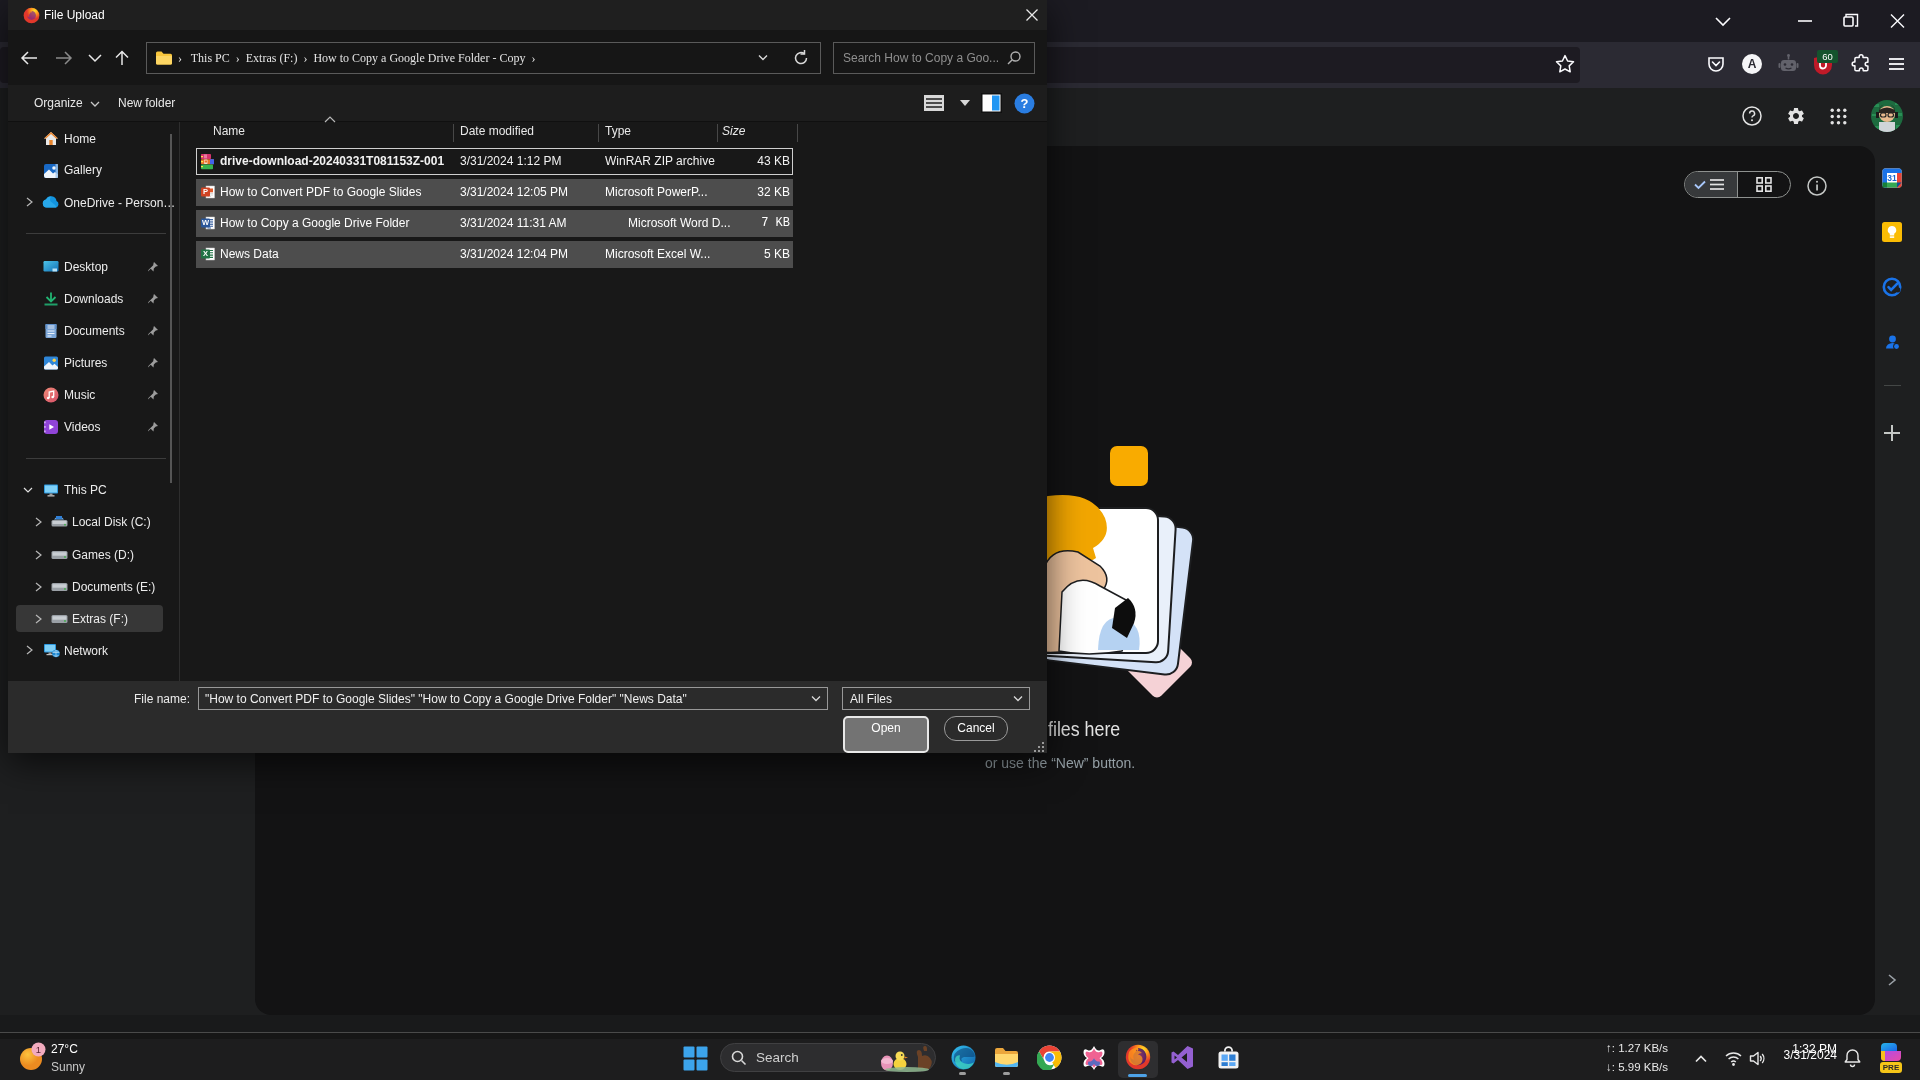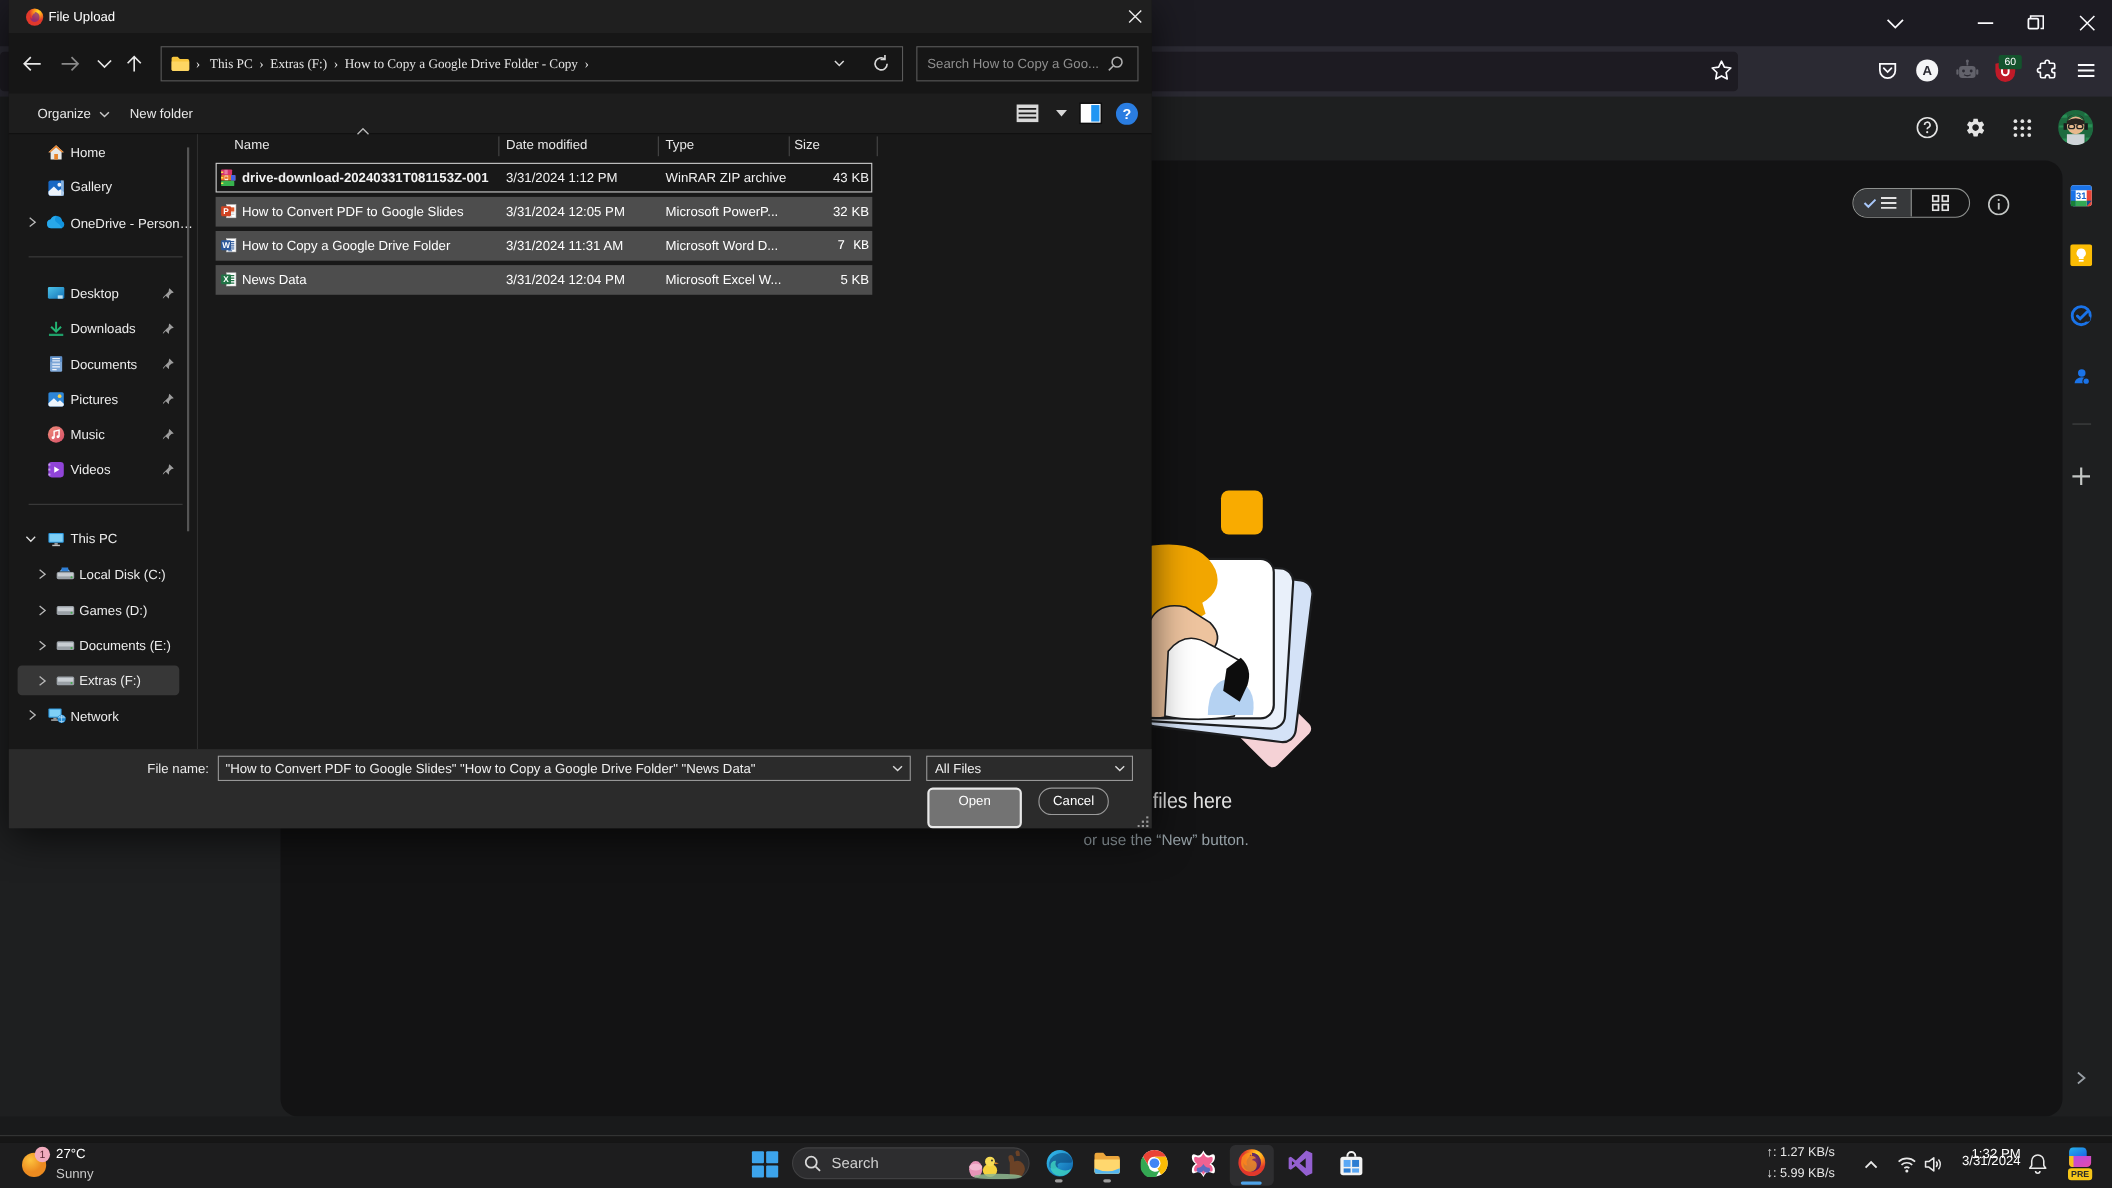--- a/index.html
+++ b/index.html
@@ -612,21 +612,21 @@
     <svg class="abs" style="left:139px;top:421px;" width="12" height="12" viewBox="0 0 12 12">
         <path d="M7 1 l4 4 -2.2 .6 -2 2 -.3 3 -2.8 -2.8 L1 10.6 1.4 9 4.2 6.2 6.2 4.2 6.6 2z" fill="#9d9d9d"></path>
       </svg>
 
     <div class="abs" style="left:205px;top:124px;color:#e8e8e8;">Name</div>
     <svg class="abs" style="left:316px;top:116px;" width="12" height="7" viewBox="0 0 12 7">
         <path d="M1 6 l5 -5 5 5" fill="none" stroke="#b8b8b8" stroke-width="1.2"></path>
       </svg>
     <div class="abs" style="left:452px;top:124px;color:#e8e8e8;">Date modified</div>
     <div class="abs" style="left:597px;top:124px;color:#e8e8e8;">Type</div>
-    <div class="abs" style="left:714px;top:124px;color:#e8e8e8;">Size</div>
+    <div class="abs" style="left:714px;top:124px;color:#e8e8e8;font-style:italic;">Size</div>
     <div class="abs" style="left:445px;top:124px;width:1px;height:18px;background:#474747;"></div>
     <div class="abs" style="left:590px;top:124px;width:1px;height:18px;background:#474747;"></div>
     <div class="abs" style="left:709px;top:124px;width:1px;height:18px;background:#474747;"></div>
     <div class="abs" style="left:789px;top:124px;width:1px;height:18px;background:#474747;"></div>
 
     <div class="abs" style="left:188px;top:148px;width:597px;height:27px;border:1px solid #cfcfcf;"></div>
     <svg class="abs" style="left:192px;top:153px;" width="17" height="17" viewBox="0 0 17 17">
       <rect x="1" y="1" width="10" height="5" rx="0.8" fill="#d6336c"></rect>
       <rect x="4" y="1.4" width="3" height="4" fill="#e8799f"></rect>
       <rect x="1" y="6.2" width="13" height="5" rx="0.8" fill="#e8732a"></rect>
@@ -656,21 +656,21 @@
 
     <div class="abs" style="left:188px;top:210px;width:597px;height:27px;background:#4d4d4d;"></div>
     <svg class="abs" style="left:192px;top:215px;" width="17" height="17" viewBox="0 0 17 17">
       <rect x="6" y="2" width="8.5" height="12" fill="#ffffff" stroke="#c9c9c9" stroke-width="0.5"></rect>
       <path d="M7.5 4.5 h5.5 M7.5 6.2 h5.5 M7.5 7.9 h5.5 M7.5 9.6 h5.5 M7.5 11.3 h5.5 M7.5 13 h3.5" stroke="#2b579a" stroke-width="0.9"></path>
       <rect x="1" y="3.5" width="9" height="9" rx="1" fill="#2b579a"></rect>
       <text x="5.5" y="10.4" font-size="7.5" font-weight="bold" fill="#fff" text-anchor="middle" font-family="Liberation Sans">W</text>
     </svg>
     <div class="abs" style="left:212px;top:216px;color:#ffffff;">How to Copy a Google Drive Folder</div>
     <div class="abs" style="left:452px;top:216px;color:#ffffff;">3/31/2024 11:31 AM</div>
-    <div class="abs" style="left:597px;top:216px;color:#ffffff;">Microsoft Word D...</div>
+    <div class="abs" style="left:620px;top:216px;color:#ffffff;">Microsoft Word D...</div>
     <div class="abs" style="left:682px;top:216px;width:100px;text-align:right;color:#ffffff;font-family:Liberation Mono, monospace;">7 KB</div>
 
     <div class="abs" style="left:188px;top:241px;width:597px;height:27px;background:#4d4d4d;"></div>
     <svg class="abs" style="left:192px;top:246px;" width="17" height="17" viewBox="0 0 17 17">
       <rect x="6" y="2" width="8.5" height="12" fill="#ffffff" stroke="#c9c9c9" stroke-width="0.5"></rect>
       <path d="M7.5 4.5 h5.5 M7.5 6.8 h5.5 M7.5 9.1 h5.5 M7.5 11.4 h5.5" stroke="#217346" stroke-width="1.1"></path>
       <rect x="1" y="3.5" width="9" height="9" rx="1" fill="#217346"></rect>
       <text x="5.5" y="10.4" font-size="7.5" font-weight="bold" fill="#fff" text-anchor="middle" font-family="Liberation Sans">X</text>
     </svg>
     <div class="abs" style="left:212px;top:247px;color:#ffffff;">News Data</div>

